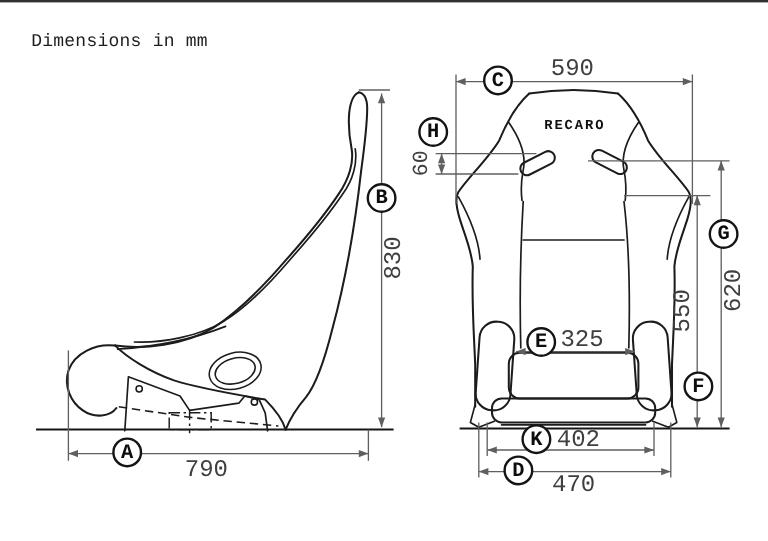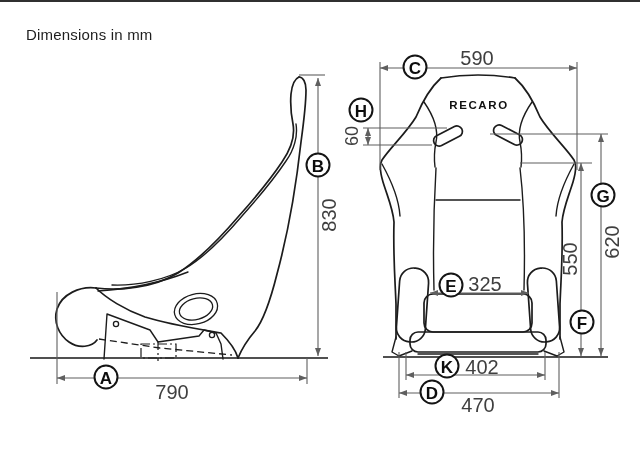--- a/index.html
+++ b/index.html
@@ -1,21 +1,21 @@
 <!DOCTYPE html>
 <html><head>
 <meta charset="utf-8">
 <style>
   html,body{margin:0;padding:0;background:#ffffff;}
   .stage{
     position:relative;
     width:640px;height:451px;
     background:#ffffff;
     overflow:hidden;
-    font-family:Liberation Sans, sans-serif;
+    font-family:Liberation Mono, monospace;
     border-top:2px solid #303030;
     box-sizing:border-box;
   }
   .title{
     position:absolute;left:26px;top:24px;
     font-size:15px;color:#1e1e1e;letter-spacing:.2px;
   }
   svg{position:absolute;left:0;top:0;}
   .seat{fill:none;stroke:#1c1c1c;stroke-width:1.7;stroke-linecap:round;stroke-linejoin:round;}
   .seam{fill:none;stroke:#1c1c1c;stroke-width:1.4;stroke-linecap:round;stroke-linejoin:round;}

